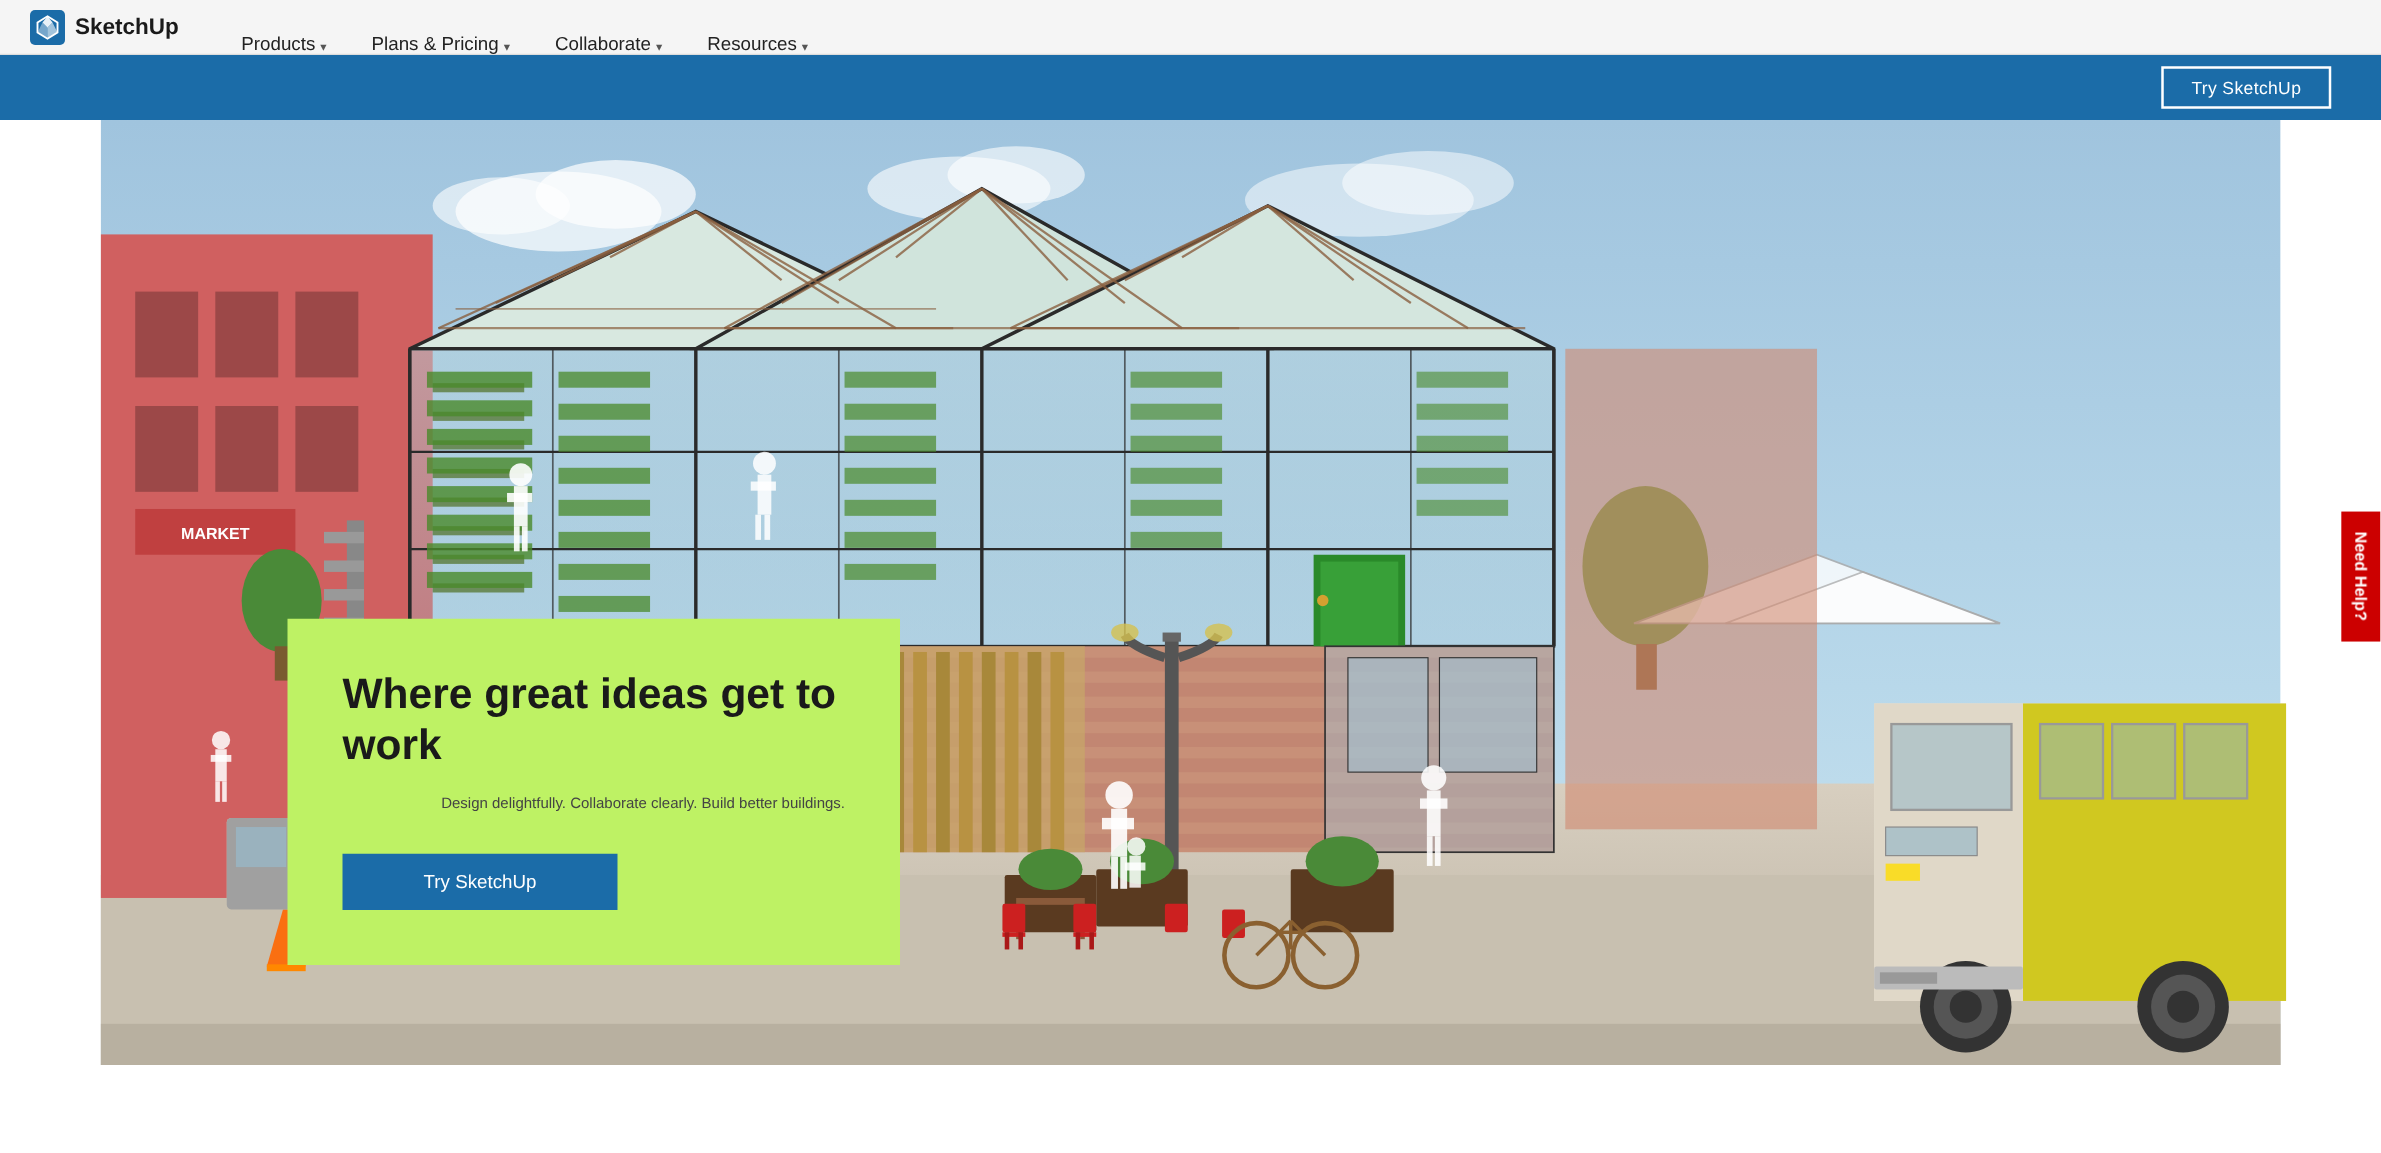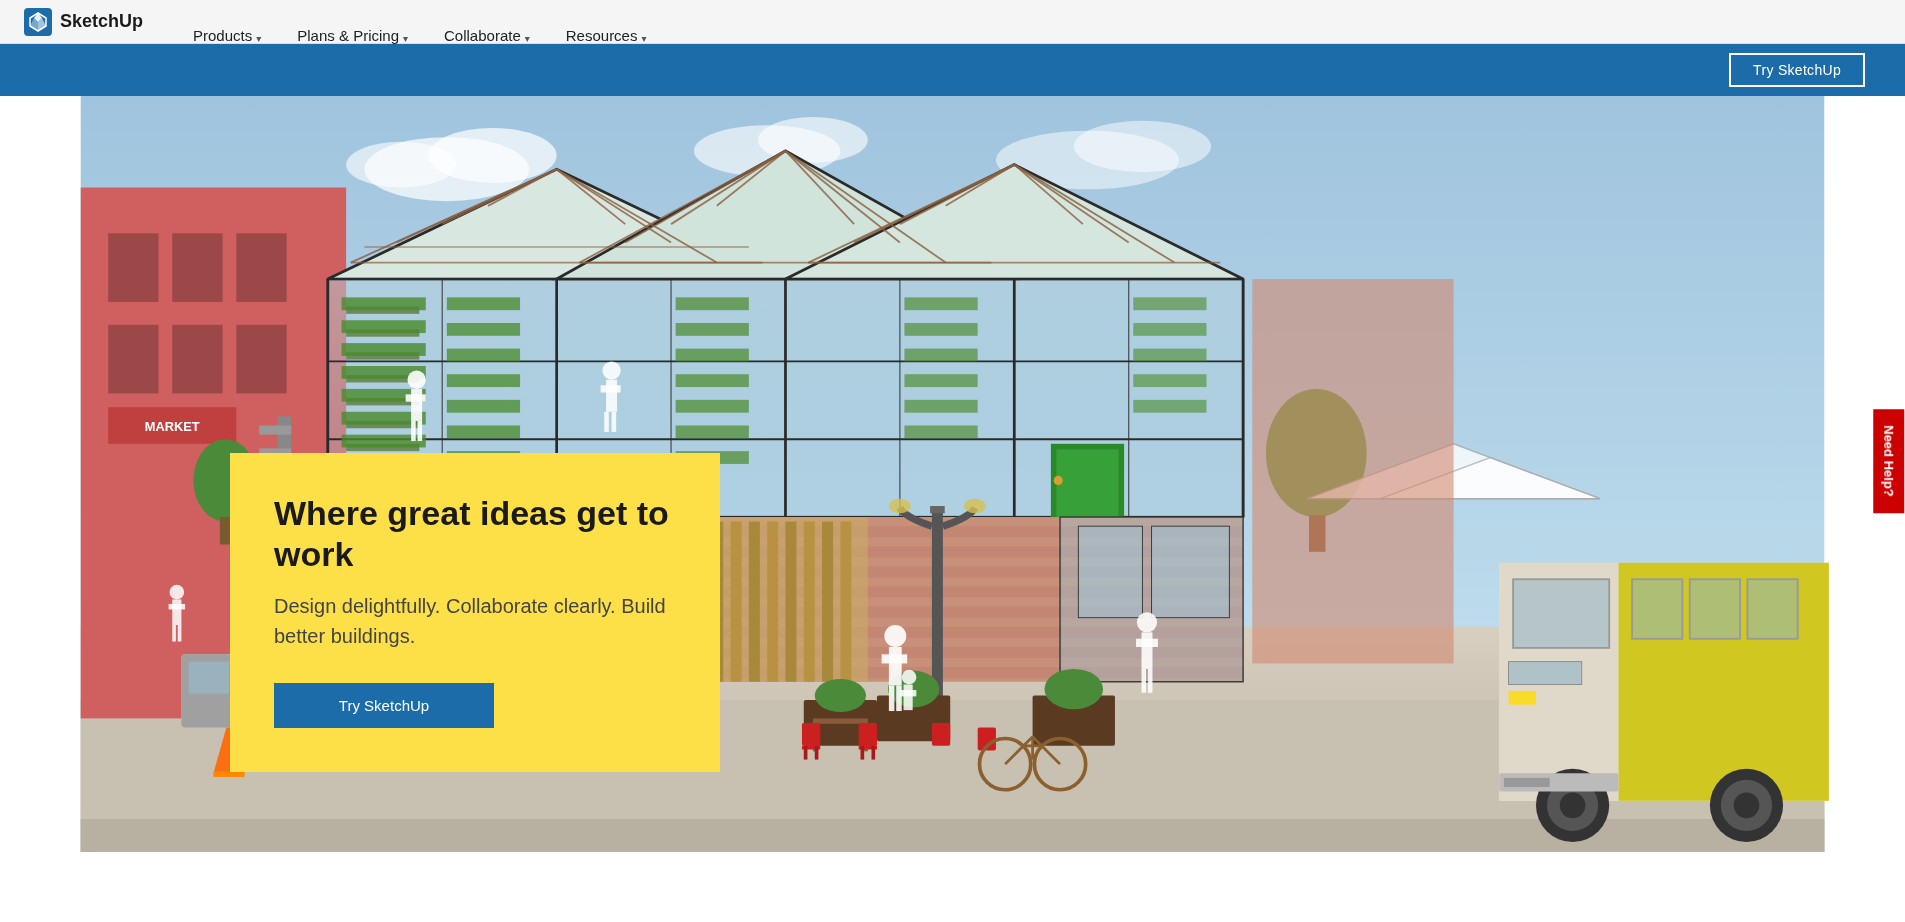--- a/index.html
+++ b/index.html
@@ -89,35 +89,36 @@
       width: 100%;
       height: 100%;
     }
 
     
     .hero-card {
       position: absolute;
       bottom: 80px;
       left: 230px;
       width: 490px;
-      background: #fde047;
+      background: #bef264;
       padding: 40px 44px 44px;
     }
     .hero-title {
       font-size: 34px;
       font-weight: 700;
       color: #1a1a1a;
       line-height: 1.2;
       margin-bottom: 16px;
     }
     .hero-subtitle {
-      font-size: 20px;
+      font-size: 12px;
       color: #444;
       margin-bottom: 32px;
       line-height: 1.5;
+      text-align: right;
     }
     .try-btn-hero {
       background: #1b6ca8;
       color: white;
       border: none;
       padding: 14px 0;
       width: 220px;
       font-size: 15px;
       font-weight: 500;
       cursor: pointer;

